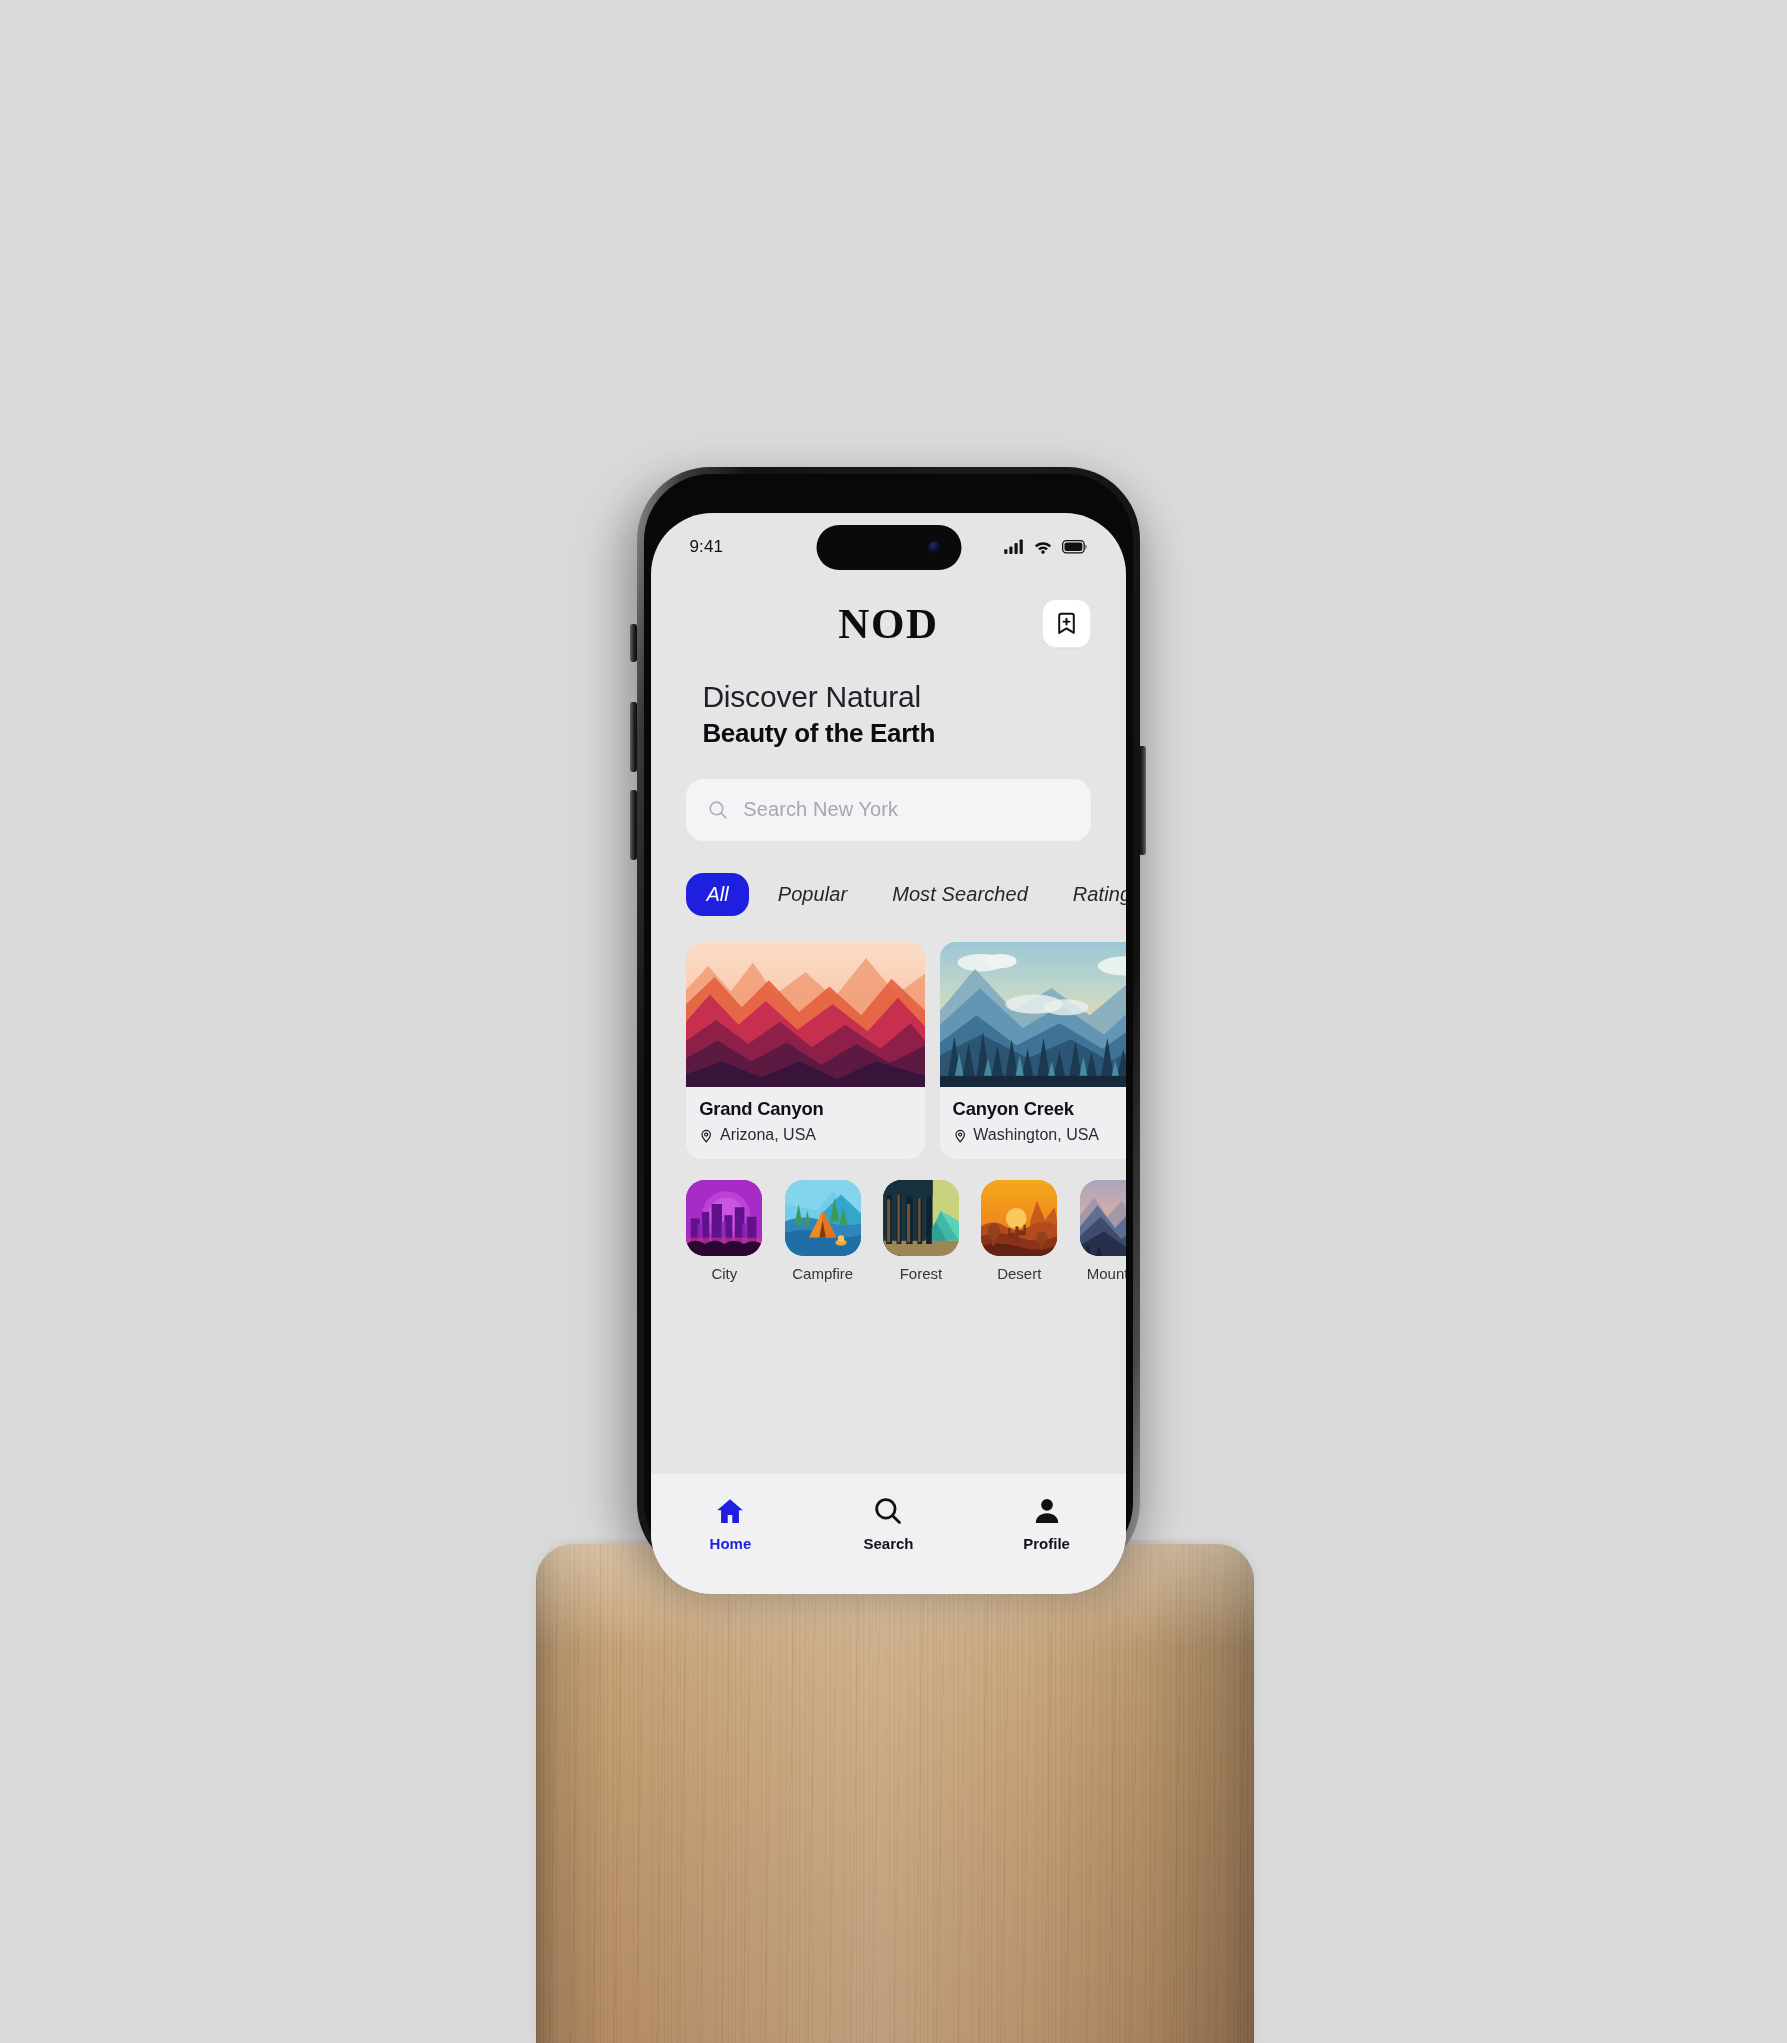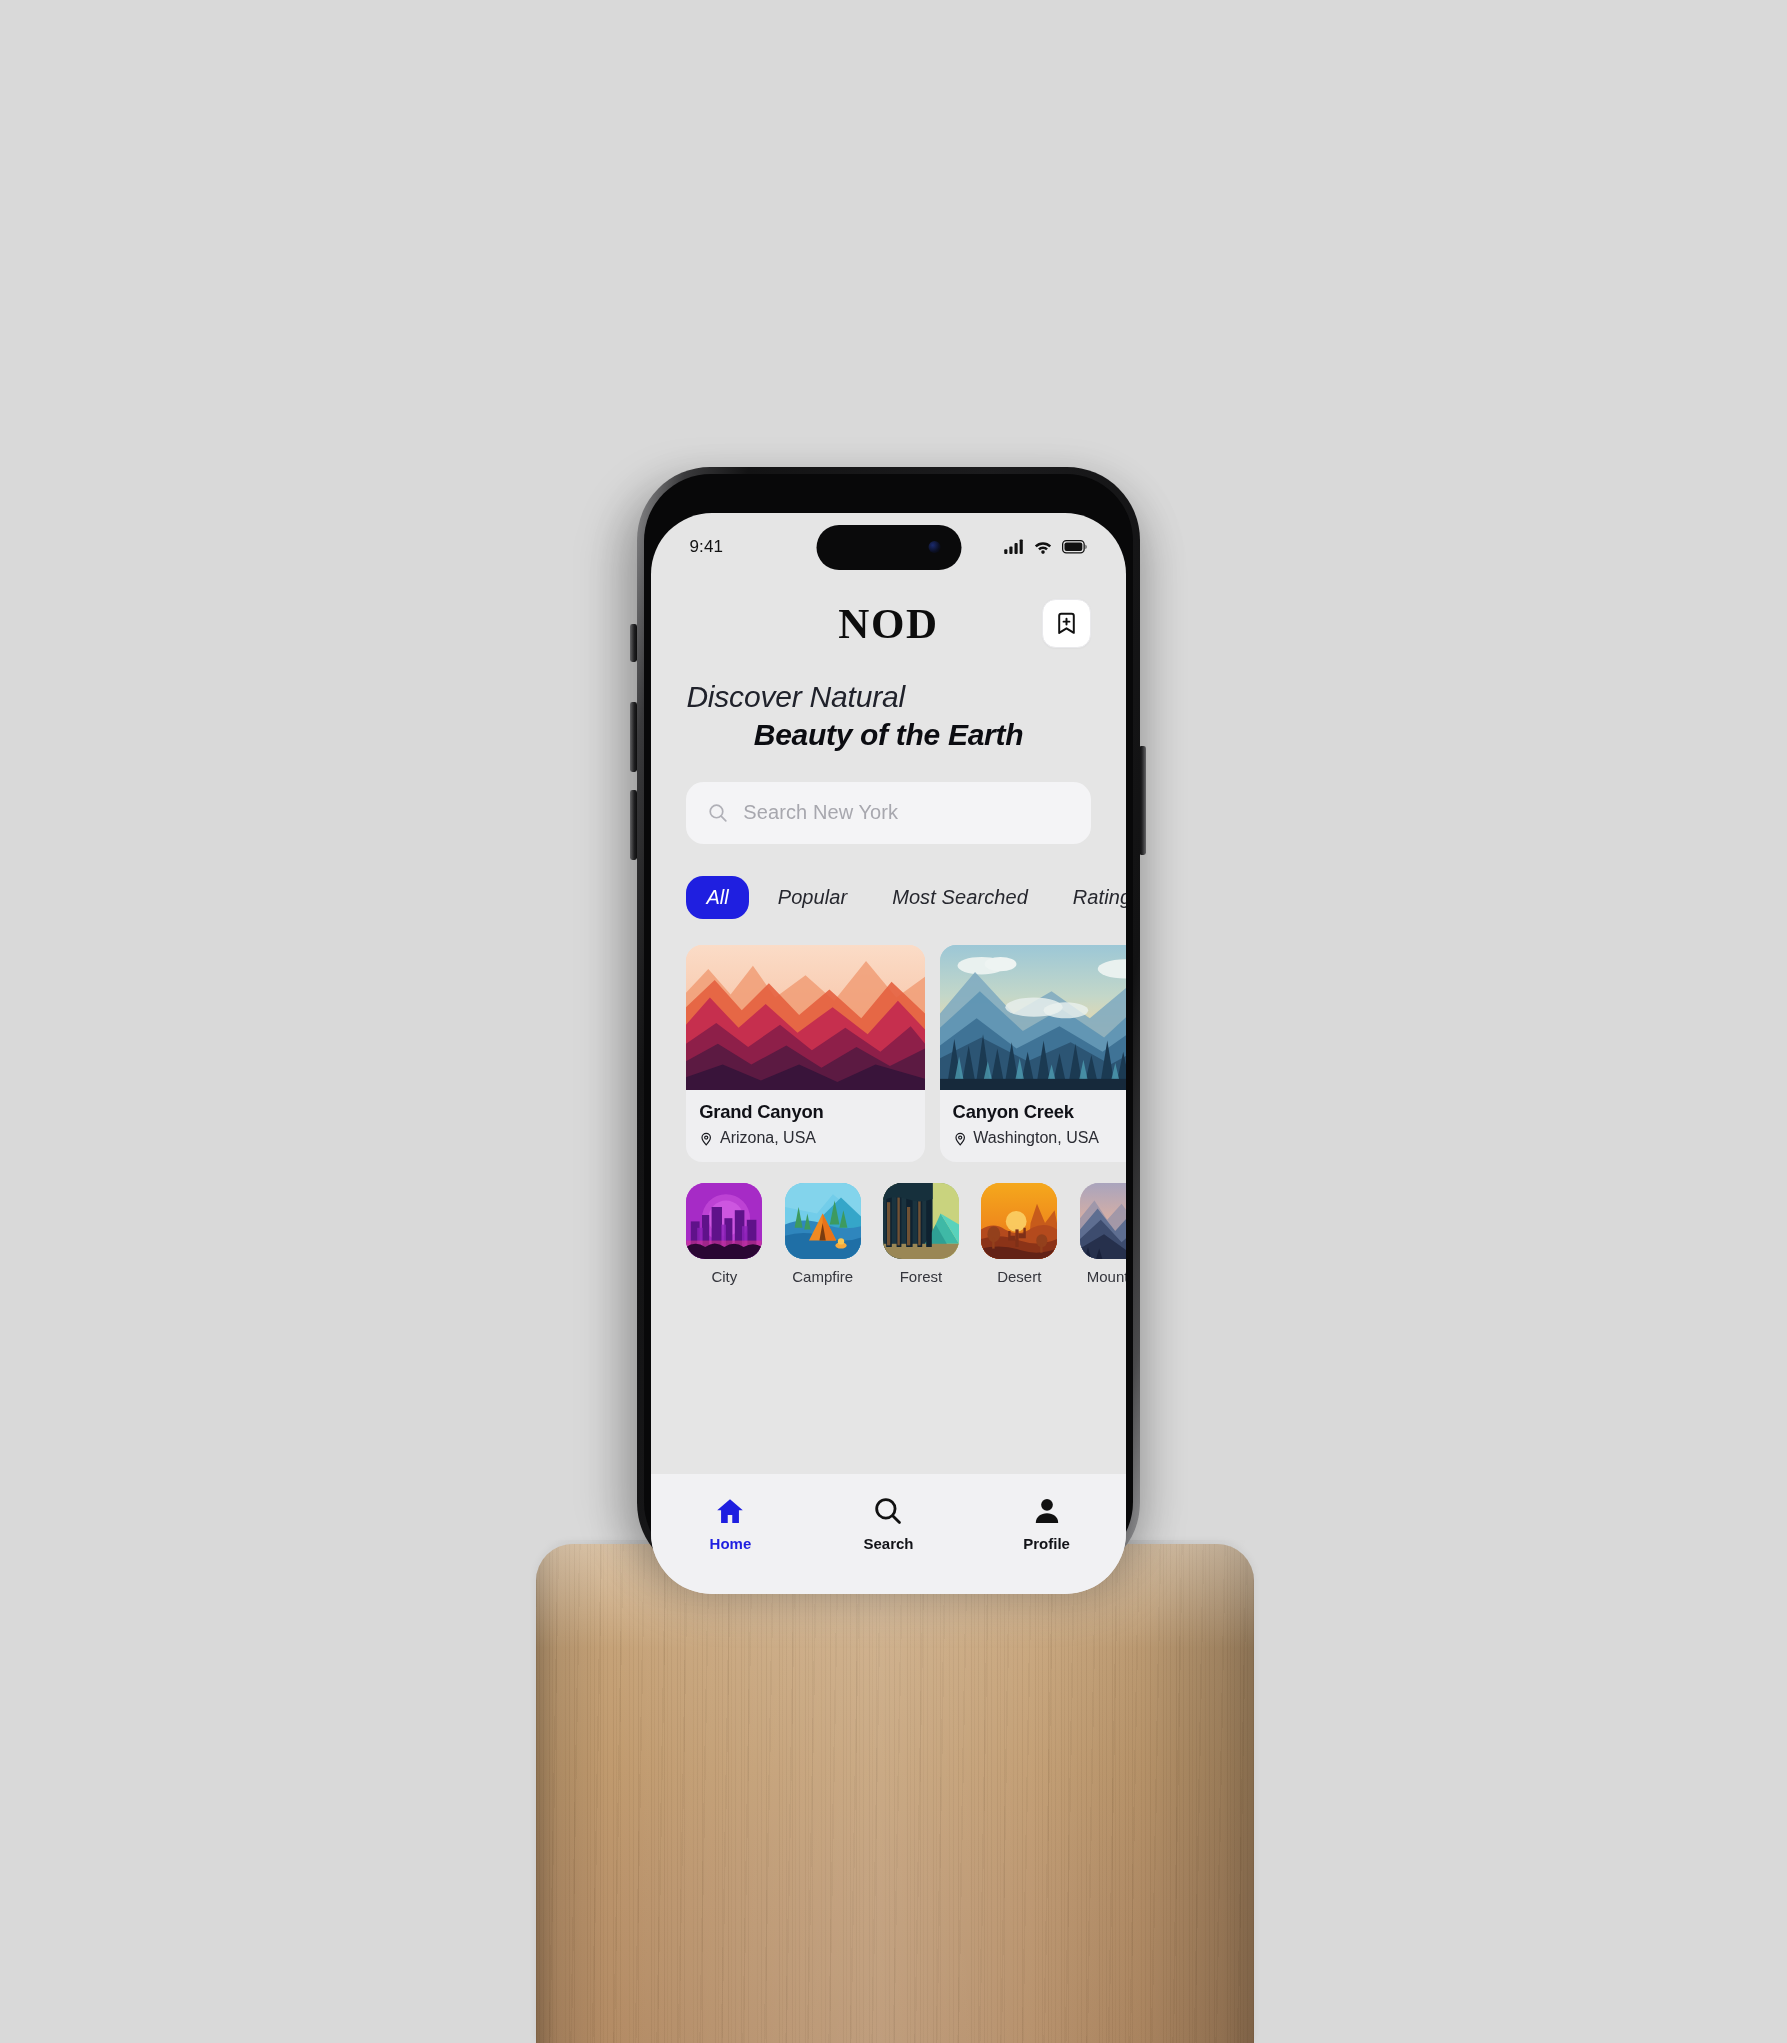--- a/index.html
+++ b/index.html
@@ -127,23 +127,23 @@
   }
   .bookmark-btn {
     margin-left: auto;
     width: 49px; height: 49px; border-radius: 13.6px;
     background: #ffffff; border: 1.2px solid #e9e9ec;
     display: flex; align-items: center; justify-content: center;
     box-shadow: 0 0.8px 1.6px rgba(0,0,0,0.03);
   }
 
   
-  .headline { padding: 24px 35px 0 35px; font-style: italic; }
+  .headline { padding: 24px 35px 0 51px; }
   .headline-light { font-size: 30px; color: #20222b; font-weight: 400; letter-spacing: -0.2px; }
-  .headline-bold  { font-size: 30px; color: #0b0c11; font-weight: 700; letter-spacing: -0.3px; margin-top: 3.2px; text-align: center; }
+  .headline-bold  { font-size: 26px; color: #0b0c11; font-weight: 700; letter-spacing: -0.3px; margin-top: 3.2px; }
 
   
   .search-wrap { padding: 30px 35px 0 35px; }
   .searchbar {
     height: 62px; border-radius: 17.6px; background: #f4f4f6;
     display: flex; align-items: center; padding: 0 21px; gap: 14.4px;
   }
   .search-ph { font-size: 20px; color: #a7a7ae; letter-spacing: 0.1px; text-align: center; }
 
   

